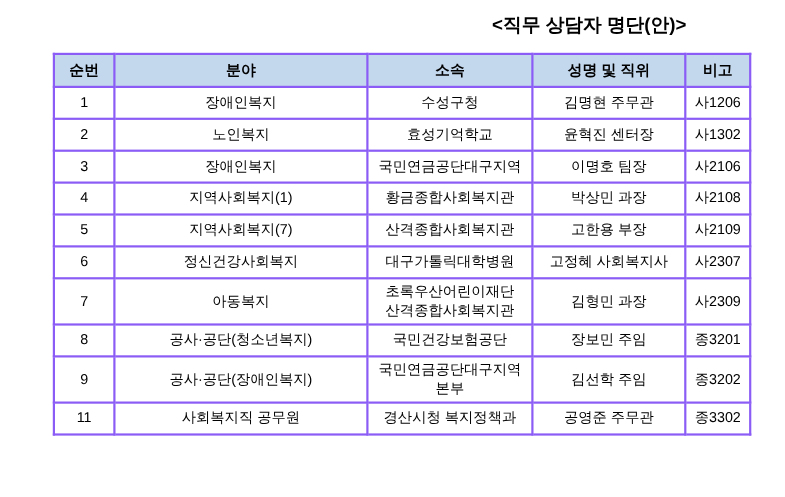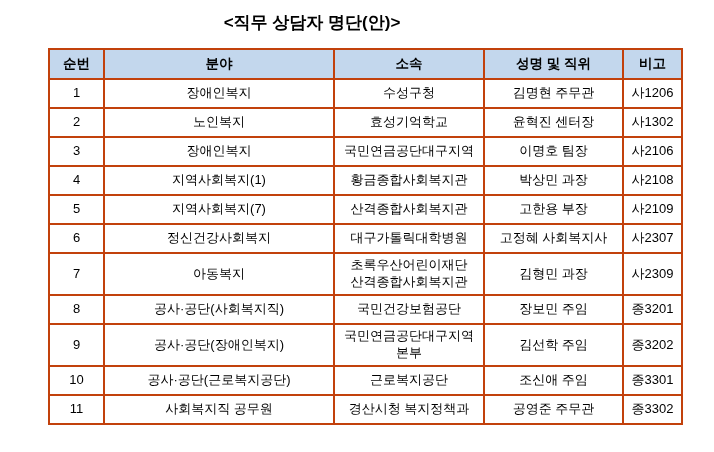--- a/index.html
+++ b/index.html
@@ -7,35 +7,35 @@
     width: 714px; height: 452px;
     background: #ffffff;
     overflow: hidden;
     font-family: "Liberation Sans", "DejaVu Sans", sans-serif;
     color: #000000;
   }
   .page { position: relative; width: 714px; height: 452px; }
   .doc-title {
     position: absolute;
     top: 11px; left: 0; width: 624px;
-    text-align: center;
+    text-align: right;
     font-size: 17px;
     font-weight: bold;
     letter-spacing: 0px;
     color: #000000;
   }
   table.roster {
     position: absolute;
     left: 48px; top: 48px;
     border-collapse: collapse;
     table-layout: fixed;
     width: 633px;
   }
   table.roster th, table.roster td {
-    border: 2px solid #c2410c;
+    border: 2px solid #8b5cf6;
     text-align: center;
     vertical-align: middle;
     font-size: 13px;
     padding: 0 2px;
     white-space: pre-line;
     line-height: 1.3;
   }
   table.roster th {
     background: #c3d7ed;
     font-weight: bold;
@@ -120,39 +120,32 @@
         <tr class="tall">
           <td>7</td>
           <td>아동복지</td>
           <td>초록우산어린이재단
 산격종합사회복지관</td>
           <td>김형민 과장</td>
           <td>사2309</td>
         </tr>
         <tr>
           <td>8</td>
-          <td>공사·공단(사회복지직)</td>
+          <td>공사·공단(청소년복지)</td>
           <td>국민건강보험공단</td>
           <td>장보민 주임</td>
           <td>종3201</td>
         </tr>
         <tr class="tall">
           <td>9</td>
           <td>공사·공단(장애인복지)</td>
           <td>국민연금공단대구지역
 본부</td>
           <td>김선학 주임</td>
           <td>종3202</td>
-        </tr>
-        <tr>
-          <td>10</td>
-          <td>공사·공단(근로복지공단)</td>
-          <td>근로복지공단</td>
-          <td>조신애 주임</td>
-          <td>종3301</td>
         </tr>
         <tr>
           <td>11</td>
           <td>사회복지직 공무원</td>
           <td>경산시청 복지정책과</td>
           <td>공영준 주무관</td>
           <td>종3302</td>
         </tr>
       </tbody>
   </table>

